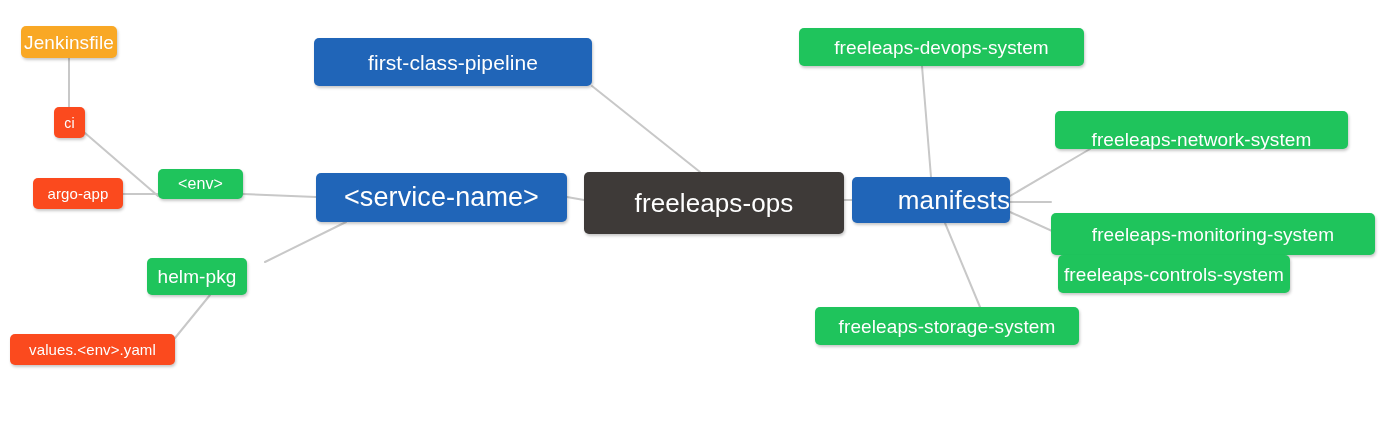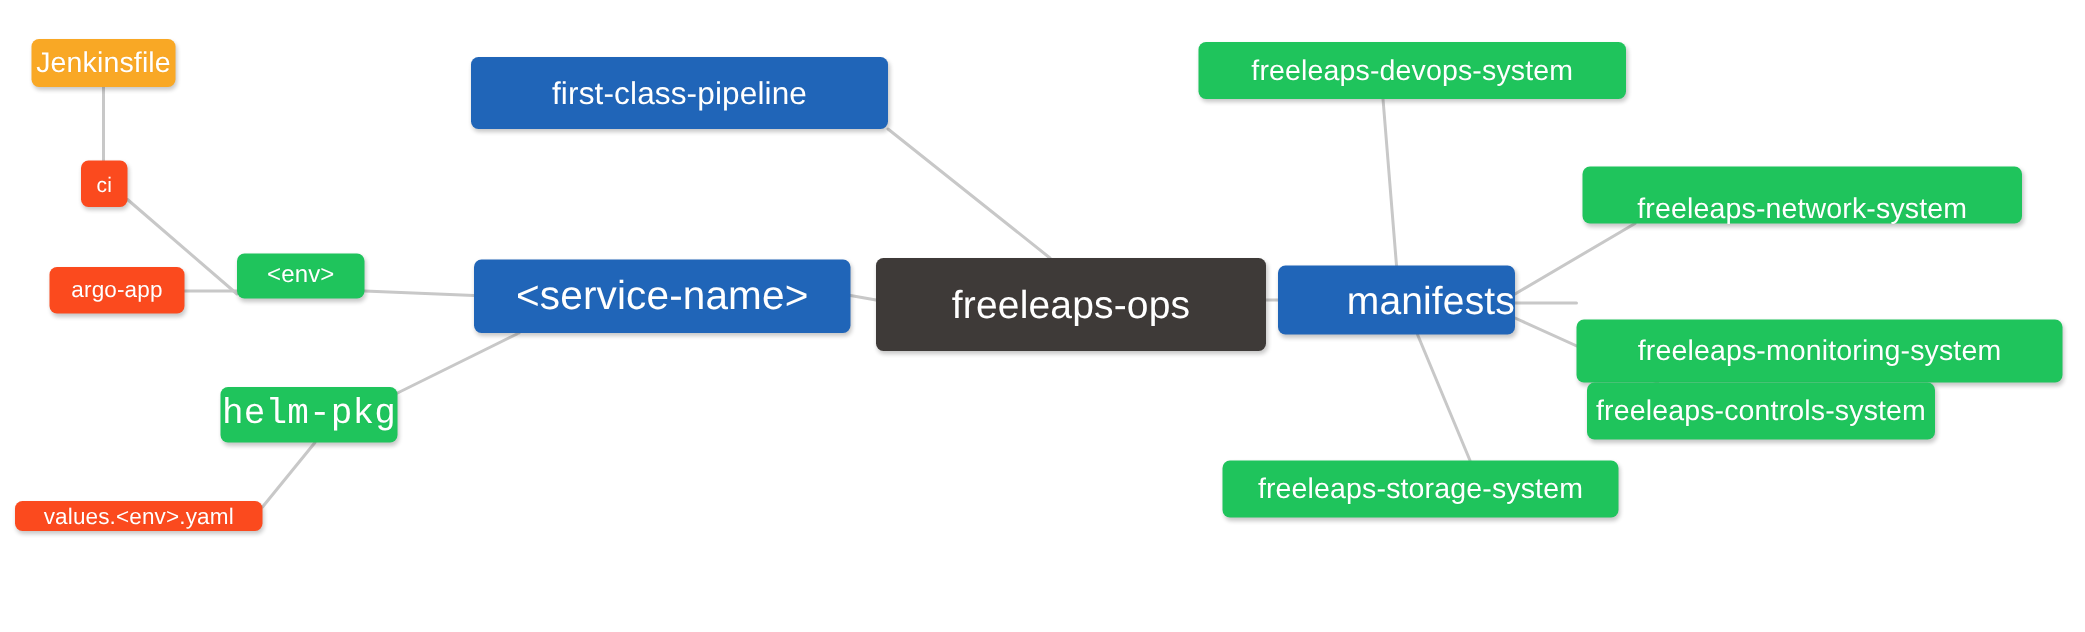--- a/index.html
+++ b/index.html
@@ -74,24 +74,24 @@
       </div>
       <div class="node n-red" style="left: 54px; top: 107px; width: 31px; height: 31px; font-size: 14px;">
         <span>ci</span>
       </div>
       <div class="node n-red" style="left: 33px; top: 178px; width: 90px; height: 31px; font-size: 15px;">
         <span>argo-app</span>
       </div>
       <div class="node n-green" style="left: 158px; top: 169px; width: 85px; height: 30px; font-size: 16px;">
         <span>&lt;env&gt;</span>
       </div>
-      <div class="node n-green" style="left: 147px; top: 258px; width: 118px; height: 37px; font-size: 24px; font-family: Liberation Mono, monospace;">
+      <div class="node n-green" style="left: 147px; top: 258px; width: 100px; height: 37px; font-size: 19px;">
         <span>helm-pkg</span>
       </div>
-      <div class="node n-red" style="left: 10px; top: 334px; width: 165px; height: 20px; font-size: 15px;">
+      <div class="node n-red" style="left: 10px; top: 334px; width: 165px; height: 31px; font-size: 15px;">
         <span>values.&lt;env&gt;.yaml</span>
       </div>
       <div class="node n-blue" style="left: 314px; top: 38px; width: 278px; height: 48px; font-size: 21px;">
         <span>first-class-pipeline</span>
       </div>
       <div class="node n-blue" style="left: 316px; top: 173px; width: 251px; height: 49px; font-size: 27px;">
         <span>&lt;service-name&gt;</span>
       </div>
       <div class="node n-root" style="left: 584px; top: 172px; width: 260px; height: 62px; font-size: 26px;">
         <span>freeleaps-ops</span>

